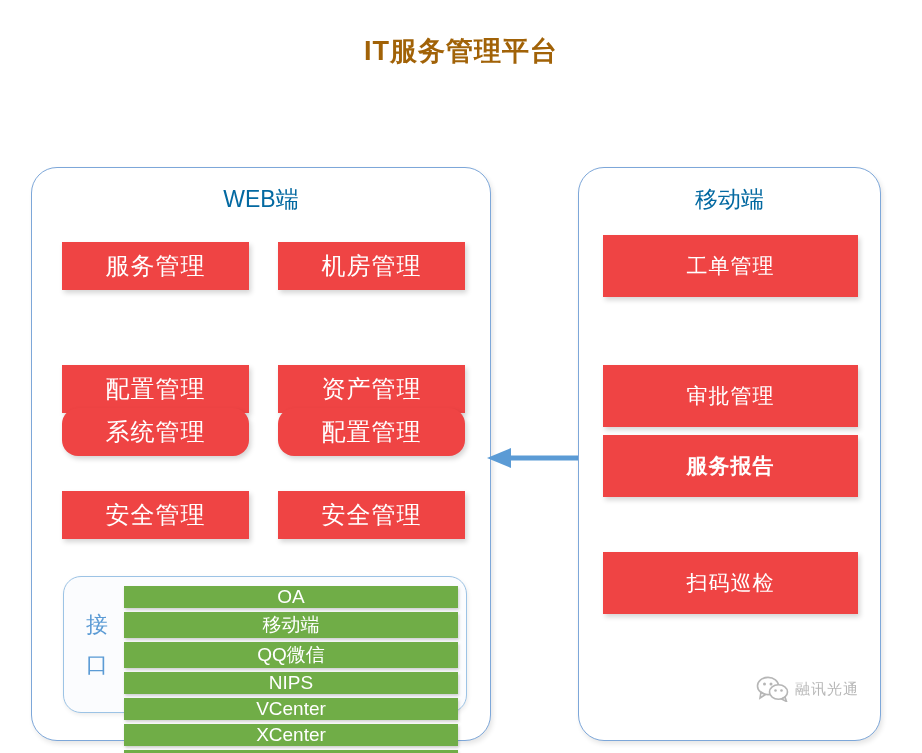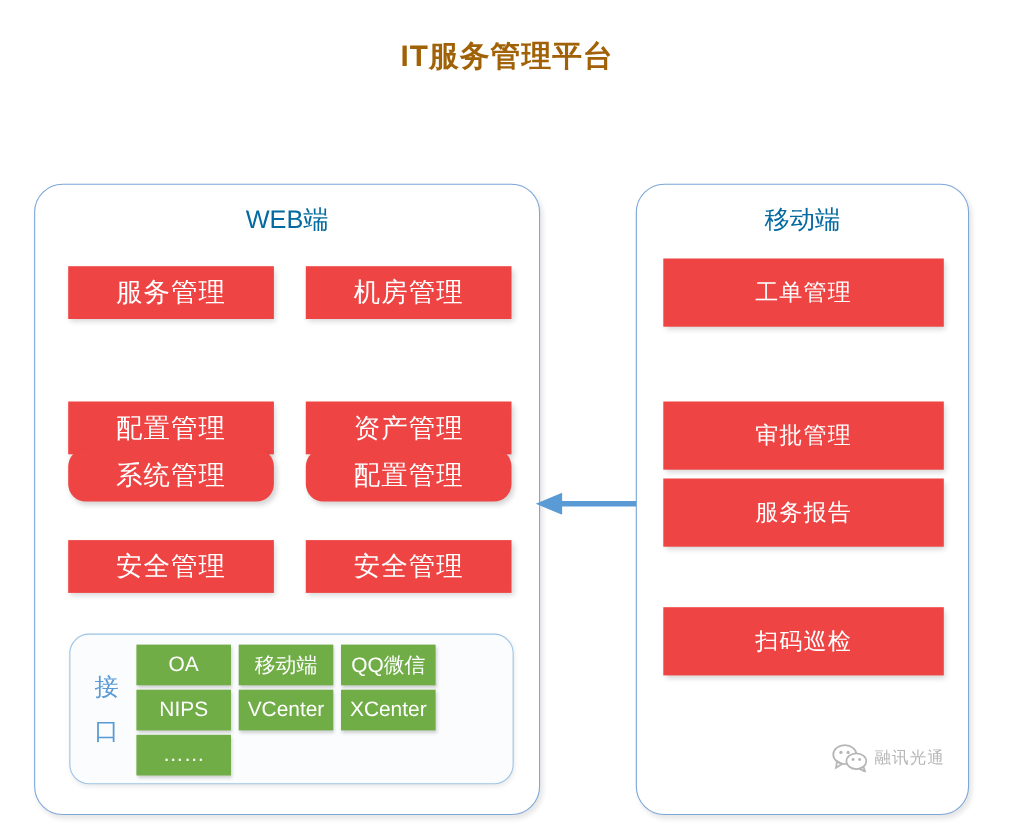--- a/index.html
+++ b/index.html
@@ -94,21 +94,21 @@
   .col-r { left: 246px; }
   .row-1 { top: 74px; }
   .row-2 { top: 157px; margin-top: 40px; }
   .row-3 { top: 240px; border-radius: 16px; }
   .row-4 { top: 323px; text-align: center; }
 
   
   .m-col { left: 24px; }
   .m-row-1 { top: 67px; }
   .m-row-2 { top: 149px; margin-top: 48px; }
-  .m-row-3 { top: 267px; }
+  .m-row-3 { top: 267px; font-weight: bold; }
   .m-row-4 { top: 384px; }
 
   
   #interface-box {
     position: absolute;
     left: 31px;
     top: 408px;
     width: 404px;
     height: 137px;
     border: 1.5px solid #9CC3E5;
@@ -125,24 +125,24 @@
     text-align: center;
     font-size: 22px;
     line-height: 40px;
     color: #5B9BD5;
   }
   #interface-label span { display: block; }
   #interface-grid {
     position: absolute;
     left: 60px;
     top: 9px;
-    width: 272px;
+    width: 334px;
     height: 119px;
     display: grid;
-    grid-template-columns: repeat(3, 1fr);
+    grid-template-columns: repeat(1, 1fr);
     grid-template-rows: repeat(3, 1fr);
     column-gap: 7px;
     row-gap: 4px;
   }
   .green-tile {
     background: #70AD47;
     color: #ffffff;
     display: flex;
     align-items: center;
     justify-content: center;

